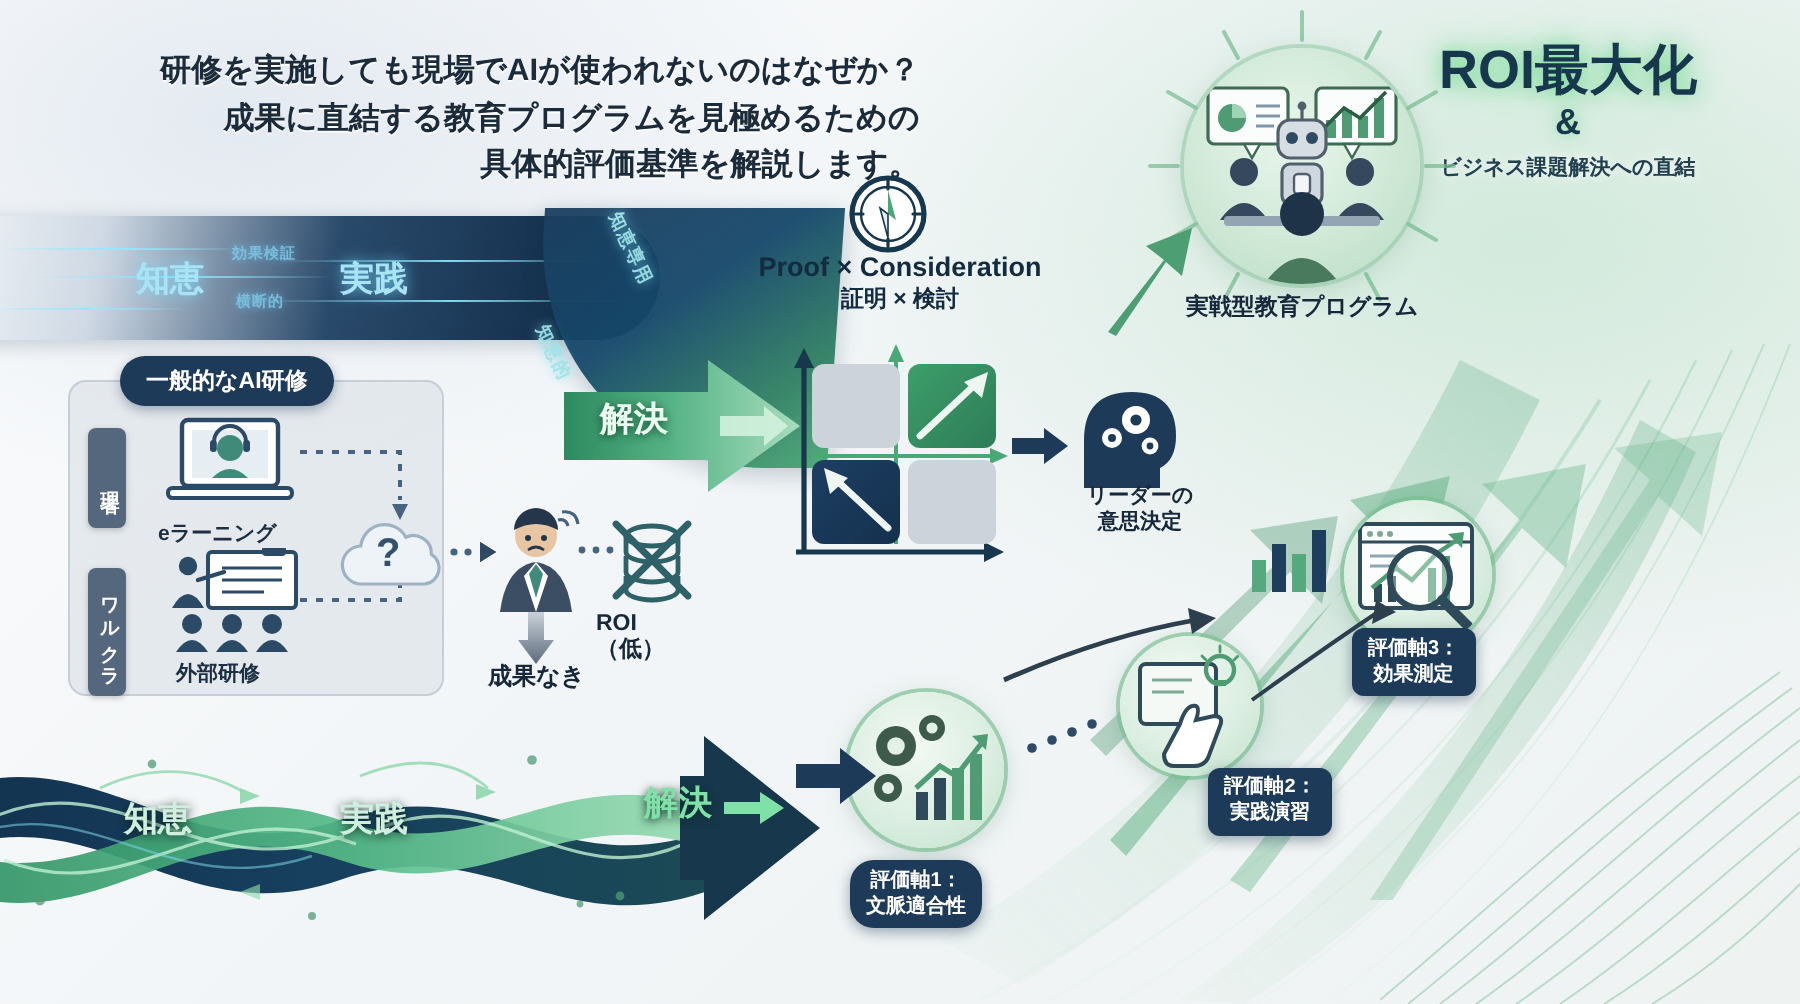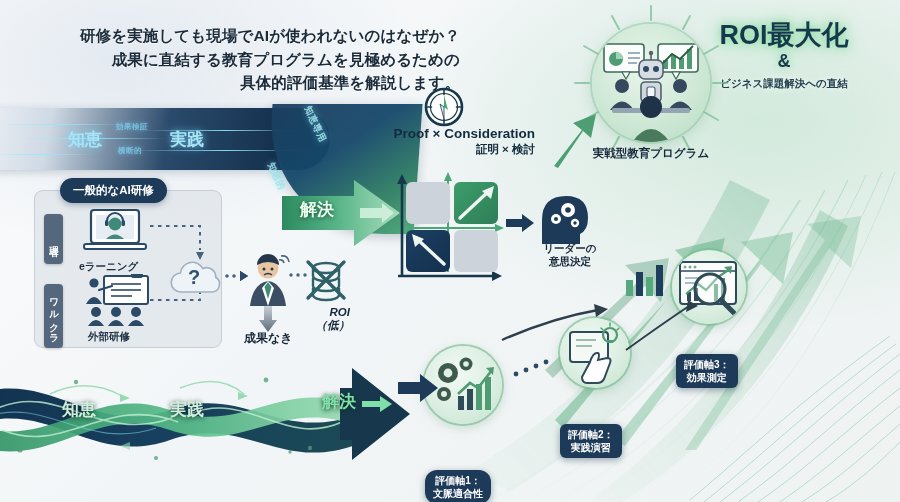--- a/index.html
+++ b/index.html
@@ -100,26 +100,26 @@
   .card-cap{
     position:absolute;font-size:10.5px;font-weight:bold;color:#1d2f42;
     white-space:nowrap;
   }
 
   
   #cloud{left:168px;top:258px;width:56px;height:38px;}
 
   
   #nores{left:244px;top:330px;font-size:12px;font-weight:bold;color:#17283a;white-space:nowrap;}
-  #roilow{left:298px;top:306px;width:52px;text-align:right;
-    font-size:11.5px;font-weight:bold;color:#17283a;line-height:1.15;font-style:italic;}
+  #roilow{left:298px;top:306px;width:52px;text-align:left;
+    font-size:11.5px;font-weight:bold;color:#17283a;line-height:1.15;}
 
   
   #mxtitle{
-    left:365px;top:126px;width:170px;text-align:right;
+    left:365px;top:126px;width:170px;text-align:center;
   }
   #mxtitle .en{font-size:13.5px;font-weight:bold;color:#132b3f;white-space:nowrap;}
   #mxtitle .ja{font-size:11.5px;font-weight:bold;color:#132b3f;margin-top:1px;white-space:nowrap;}
   #matrix{left:392px;top:172px;width:112px;height:110px;}
   .qd{position:absolute;width:44px;height:42px;border-radius:6px;}
   .qd.gray{background:#ccd3da;}
   .qd.green{background:linear-gradient(135deg,#3d9e6b,#2e7d57);}
   .qd.navy{background:linear-gradient(135deg,#1d3f63,#14304d);}
 
   
@@ -145,21 +145,20 @@
     position:absolute;border-radius:50%;
     background:radial-gradient(circle at 42% 35%,#f2f9f4 0%,#dbeee1 55%,#c2e2cd 100%);
     box-shadow:0 0 0 2px rgba(120,190,145,.65),0 3px 12px rgba(50,120,85,.25);
     overflow:hidden;
   }
   .evalpill{
     position:absolute;background:#1d3a58;color:#fff;border-radius:6px;
     font-size:10px;font-weight:bold;line-height:1.3;text-align:center;
     padding:4px 8px;white-space:nowrap;
     box-shadow:0 2px 7px rgba(15,40,70,.4);
-    margin-top:40px;
   }
 
   
   #bottomband{left:-20px;top:352px;width:460px;height:120px;}
   .bw{
     position:absolute;font-size:17px;font-weight:bold;color:#cfeede;
     text-shadow:0 1px 5px rgba(10,40,30,.85);
   }
   svg{display:block;}
 </style>
@@ -529,21 +528,21 @@
       <circle cx="50" cy="17" r="7" fill="none" stroke="#4f9c74" stroke-width="2.2"></circle>
       <path d="M47 22 h6 v3 h-6 z" fill="#4f9c74"></path>
       <g stroke="#4f9c74" stroke-width="1.4" stroke-linecap="round">
         <line x1="50" y1="5" x2="50" y2="8"></line>
           <line x1="59" y1="10" x2="57" y2="12"></line>
           <line x1="41" y1="10" x2="43" y2="12"></line>
       </g>
       <path d="M30 44 q3 -10 8 -9 q2 1 0 7 l9 -2 q5 0 3 5 l-6 16 q-2 4 -7 4 l-10 0 q-5 0 -5 -6 Z" fill="#ffffff" stroke="#2f4a58" stroke-width="2"></path>
     </svg>
   </div>
-  <div class="evalpill" style="left:560px;top:384px;">
+  <div class="evalpill" style="left:604px;top:384px;font-family:Liberation Mono, monospace;">
     <div>評価軸2：</div>
     <div>実践演習</div>
   </div>
 
   <div class="evalcircle" style="left:672px;top:250px;width:74px;height:74px;">
     <svg style="width:74px;height:74px;" viewBox="0 0 74 74">
       <rect x="8" y="12" width="56" height="42" rx="3" fill="#fbfdfc" stroke="#2f4a58" stroke-width="2"></rect>
       <line x1="8" y1="21" x2="64" y2="21" stroke="#2f4a58" stroke-width="1.6"></line>
       <g fill="#7fa894">
           <circle cx="13" cy="17" r="1.5"></circle>

